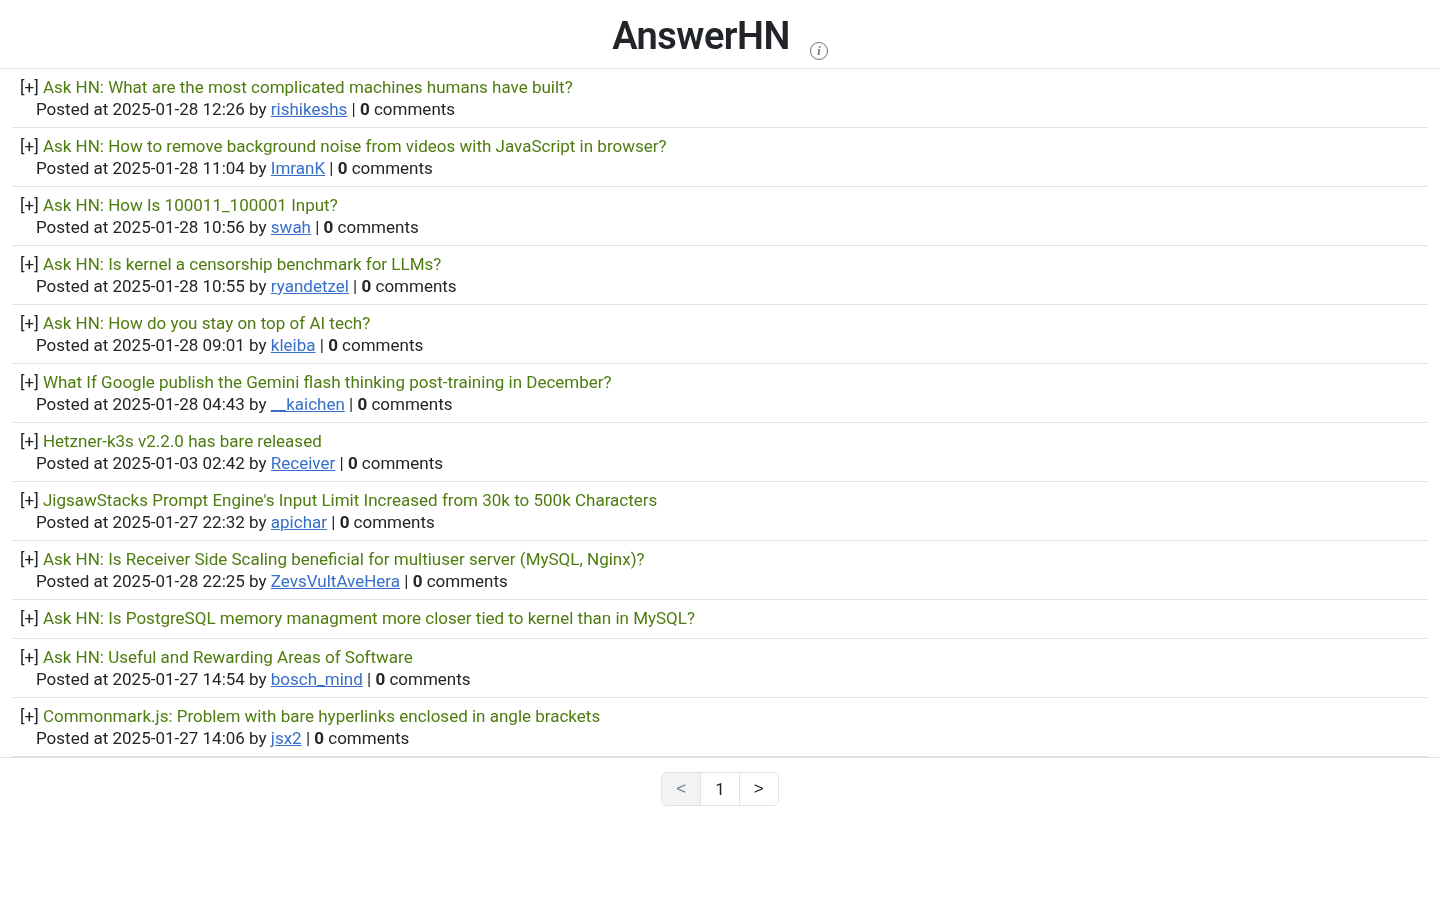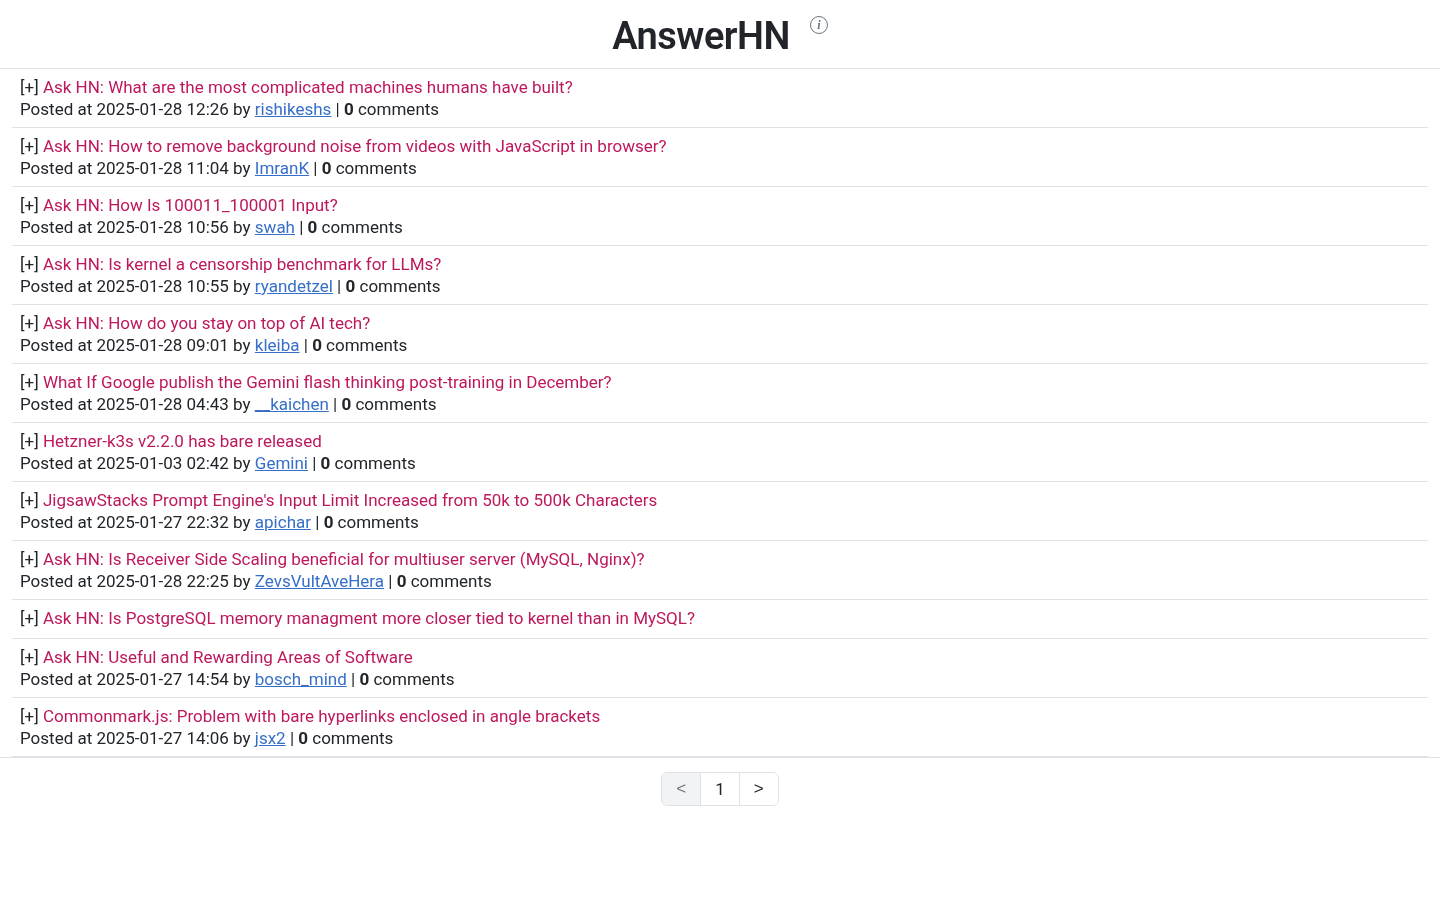--- a/index.html
+++ b/index.html
@@ -10,21 +10,21 @@
       background: #fff;
       width: 1440px;
     }
     header {
       text-align: center;
       padding: 14px 0 10px;
       border-bottom: 1px solid #dee2e6;
     }
     .title-wrap {
       display: inline-flex;
-      align-items: flex-start;
+      align-items: flex-end;
       gap: 20px;
     }
     h1 {
       font-size: 38px;
       font-weight: 600;
       letter-spacing: -0.5px;
     }
     .info-icon {
       width: 18px;
       height: 18px;
@@ -51,25 +51,26 @@
     }
     .post-top {
       margin-bottom: 2px;
     }
     .expander {
       display: inline;
       color: #212529;
       cursor: pointer;
     }
     .post-title {
-      color: #be185d;
+      color: #4d7c0f;
       text-decoration: none;
     }
     .meta {
       color: #212529;
+      margin-left: 16px;
     }
     .author {
       color: #366fc9;
       text-decoration: underline;
     }
     .bold { font-weight: 700; }
     .pagination {
       display: flex;
       justify-content: center;
       padding: 14px 0 20px;
@@ -155,26 +156,26 @@
       <span class="expander">[+]</span>
        <a href="#" class="post-title">What If Google publish the Gemini flash thinking post-training in December?</a>
     </div>
     <div class="meta"><span>Posted at</span> <span>2025-01-28 04:43</span> <span>by</span> <a href="#" class="author">__kaichen</a><span> | </span><span class="bold">0</span> <span>comments</span></div>
   </li>
     <li class="post">
     <div class="post-top">
       <span class="expander">[+]</span>
        <a href="#" class="post-title">Hetzner-k3s v2.2.0 has bare released</a>
     </div>
-    <div class="meta"><span>Posted at</span> <span>2025-01-03 02:42</span> <span>by</span> <a href="#" class="author">Gemini</a><span> | </span><span class="bold">0</span> <span>comments</span></div>
-  </li>
-    <li class="post">
-    <div class="post-top">
-      <span class="expander">[+]</span>
-       <a href="#" class="post-title">JigsawStacks Prompt Engine's Input Limit Increased from 50k to 500k Characters</a>
+    <div class="meta"><span>Posted at</span> <span>2025-01-03 02:42</span> <span>by</span> <a href="#" class="author">Receiver</a><span> | </span><span class="bold">0</span> <span>comments</span></div>
+  </li>
+    <li class="post">
+    <div class="post-top">
+      <span class="expander">[+]</span>
+       <a href="#" class="post-title">JigsawStacks Prompt Engine's Input Limit Increased from 30k to 500k Characters</a>
     </div>
     <div class="meta"><span>Posted at</span> <span>2025-01-27 22:32</span> <span>by</span> <a href="#" class="author">apichar</a><span> | </span><span class="bold">0</span> <span>comments</span></div>
   </li>
     <li class="post">
     <div class="post-top">
       <span class="expander">[+]</span>
        <a href="#" class="post-title">Ask HN: Is Receiver Side Scaling beneficial for multiuser server (MySQL, Nginx)?</a>
     </div>
     <div class="meta"><span>Posted at</span> <span>2025-01-28 22:25</span> <span>by</span> <a href="#" class="author">ZevsVultAveHera</a><span> | </span><span class="bold">0</span> <span>comments</span></div>
   </li>

